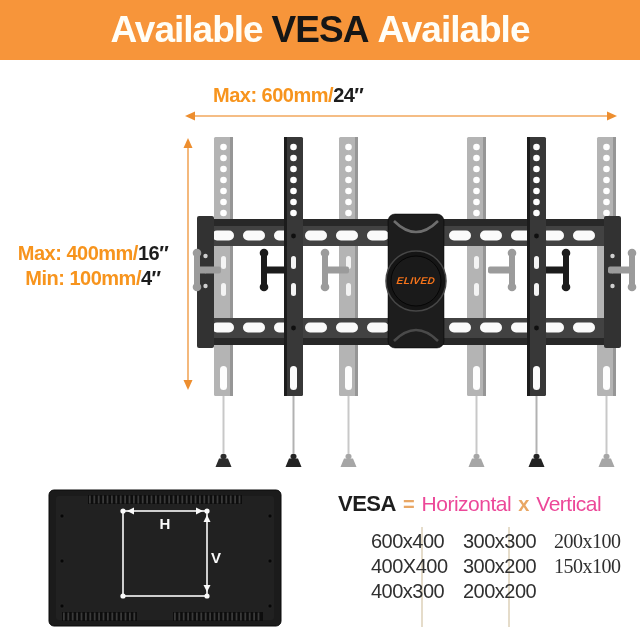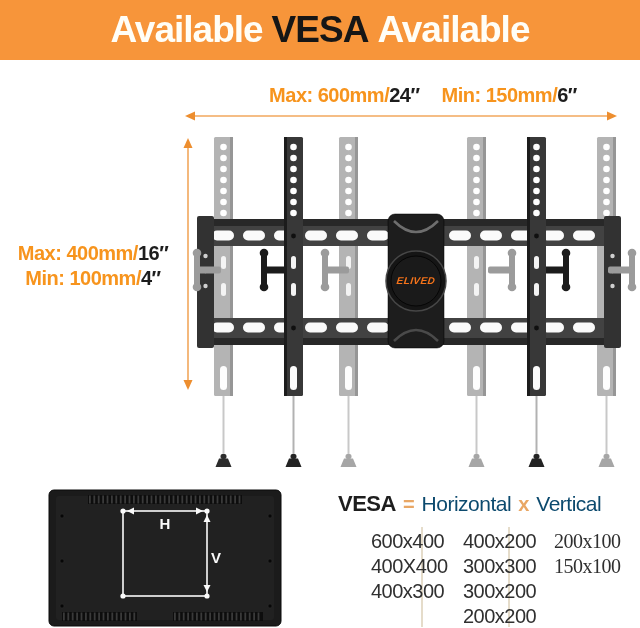--- a/index.html
+++ b/index.html
@@ -9,35 +9,35 @@
   .banner{position:absolute;left:0;top:0;width:640px;height:60px;background:#F7953A;
           display:flex;align-items:center;justify-content:center;gap:9px;}
   .banner span{font-size:37px;font-weight:bold;letter-spacing:-1px;line-height:60px;}
   .t-white{color:#FFFEF7;}
   .t-black{color:#161616;}
   
   .dim{font-weight:bold;font-size:20px;letter-spacing:-0.5px;white-space:nowrap;}
   .dim .mm{color:#F7941D;}
   .dim .inch{color:#1D1D1D;}
   .top-dim{position:absolute;left:213px;top:84px;width:420px;display:flex;
-           justify-content:center;gap:22px;}
+           justify-content:center;gap:22px;flex-direction:column;}
   .left-dim{position:absolute;left:0px;top:241px;width:186px;text-align:center;line-height:25px;}
   
   .elived{position:absolute;left:388px;top:275px;width:56px;text-align:center;
           font-size:10px;font-weight:bold;font-style:italic;color:#F5731A;
           letter-spacing:0.4px;transform:skewX(-6deg);}
   
   .tv-label{position:absolute;color:#FAFAFA;font-weight:bold;font-size:15px;}
   .h-label{left:123px;top:515px;width:84px;text-align:center;}
   .v-label{left:211px;top:549px;}
   
   .legend{position:absolute;left:338px;top:491px;display:flex;align-items:baseline;gap:7px;
           white-space:nowrap;}
   .legend .vesa{font-size:22px;font-weight:bold;color:#1E1E1E;letter-spacing:-0.5px;}
-  .legend .word{font-size:21px;font-weight:400;color:#0c4a6e;letter-spacing:-0.5px;}
+  .legend .word{font-size:21px;font-weight:400;color:#ec4899;letter-spacing:-0.5px;}
   .legend .sym{font-size:20px;font-weight:bold;color:#E9A765;}
   
   .vcol{position:absolute;top:529px;width:85px;margin-left:31px;}
   .vcol .cell{height:25px;line-height:25px;font-size:20px;color:#303030;letter-spacing:-0.5px;}
   .c1{left:340px;} .c2{left:432px;} .c3{left:523px;font-family:Liberation Serif, serif;}
   svg{position:absolute;left:0;top:0;}
 </style>
 </head>
 <body>
 
@@ -247,23 +247,20 @@
     <g stroke="#DDD0B8" stroke-width="1.5">
       <line x1="422" y1="527" x2="422" y2="627"></line>
       <line x1="509" y1="527" x2="509" y2="627"></line>
     </g>
   </svg>
 
   <div class="top-dim dim">
     <span>
       <span class="mm">Max: 600mm/</span><span class="inch">24″</span>
     </span>
-    <span>
-      <span class="mm">Min: 150mm/</span><span class="inch">6″</span>
-    </span>
   </div>
 
   <div class="left-dim dim">
     <div>
       <span class="mm">Max: 400mm/</span><span class="inch">16″</span>
     </div>
     <div>
       <span class="mm">Min: 100mm/</span><span class="inch">4″</span>
     </div>
   </div>
@@ -280,21 +277,20 @@
     <span class="sym">x</span>
     <span class="word">Vertical</span>
   </div>
 
   <div class="vcol c1">
     <div class="cell">600x400</div>
     <div class="cell">400X400</div>
     <div class="cell">400x300</div>
   </div>
   <div class="vcol c2">
-    <div class="cell">400x200</div>
     <div class="cell">300x300</div>
     <div class="cell">300x200</div>
     <div class="cell">200x200</div>
   </div>
   <div class="vcol c3">
     <div class="cell">200x100</div>
     <div class="cell">150x100</div>
   </div>
 
 </div>

